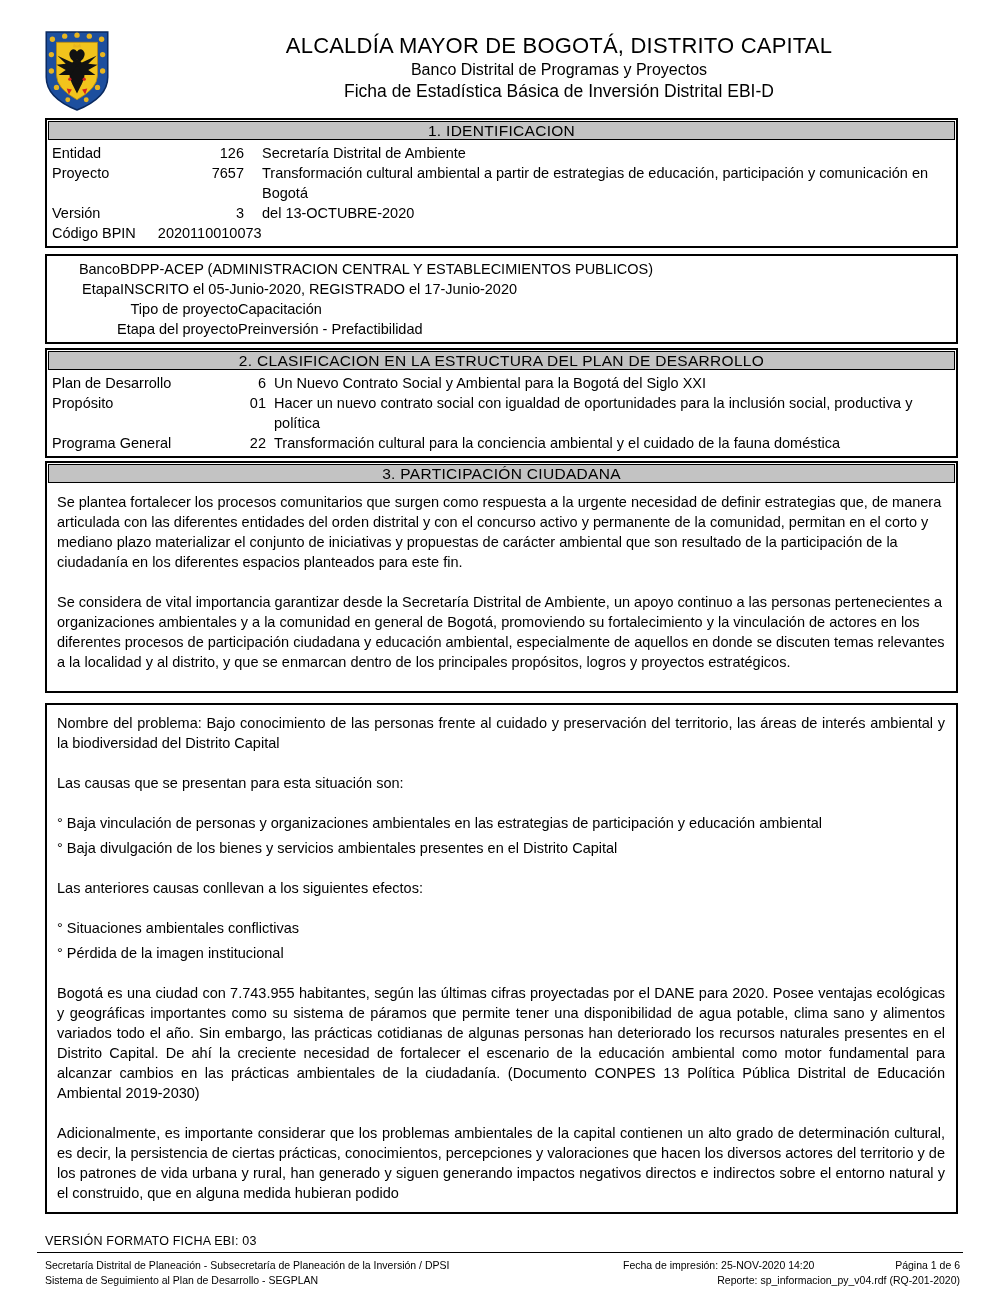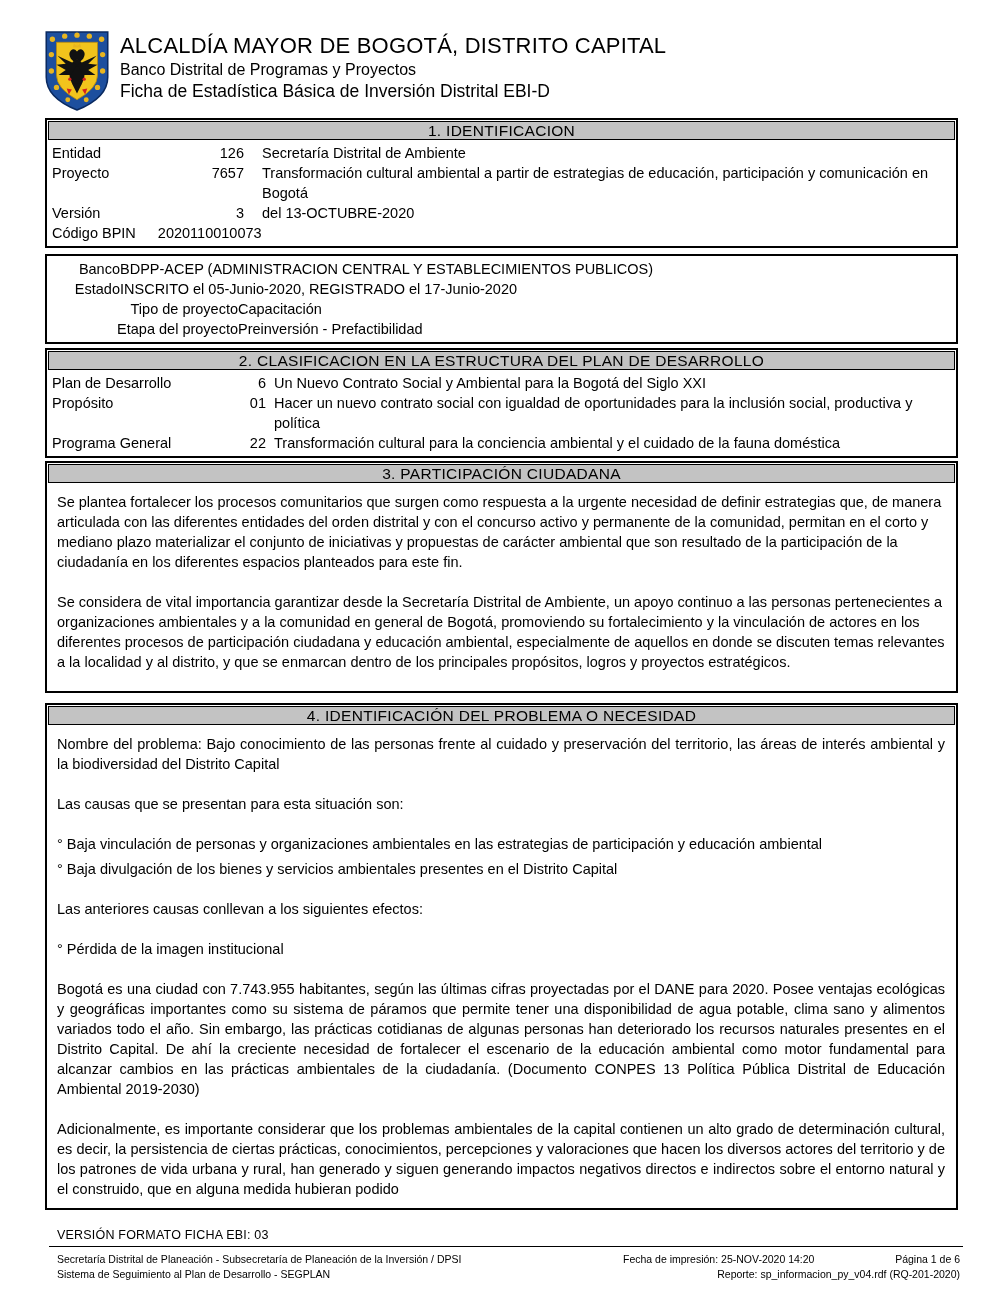--- a/index.html
+++ b/index.html
@@ -7,21 +7,21 @@
   body {
     width: 1000px; height: 1294px;
     font-family: "Liberation Sans", sans-serif;
     color: #000;
     position: relative;
     overflow: hidden;
   }
   
   .doc-header { position: relative; height: 118px; }
   .logo { position: absolute; left: 42px; top: 30px; width: 70px; height: 82px; }
-  .titles { position: absolute; left: 120px; right: 2px; top: 33px; }
+  .titles { position: absolute; left: 120px; right: 2px; top: 33px; text-align: center; }
   .title-main { font-size: 22px; letter-spacing: .2px; line-height: 26px; }
   .title-sub1 { font-size: 16px; line-height: 21px; }
   .title-sub2 { font-size: 17.5px; line-height: 23px; }
   
   .content { margin: 0 42px 0 45px; border-radius: 25px; }
   .box { border: 2px solid #000; background: #fff; }
   .bar {
     background: #c3c3c3; border: 1px solid #000; margin: 1px;
     text-align: center; font-size: 15.5px; line-height: 18px; height: 19px;
     letter-spacing: .3px;
@@ -40,21 +40,21 @@
   .lab-sm { flex: 0 0 68px; }
   .lab-lg { flex: 0 0 186px; }
   .banco-body { padding: 3px 6px 3px 5px; }
   
   .para-body { padding: 3px 6px 4px 5px; font-size: 14.5px; line-height: 20px; }
   .pad-b14 { padding-bottom: 14px; }
   .para { margin: 5px; }
   .gap { margin-bottom: 20px; }
   .just { text-align: justify; }
   
-  .footer { position: absolute; left: 0; right: 0; bottom: 12px; margin-left: 12px; }
+  .footer { position: absolute; left: 0; right: 0; bottom: 6px; }
   .ver-line { margin: 0 45px 4px; font-size: 12.5px; letter-spacing: .2px; }
   .rule { border-top: 1.5px solid #000; margin: 0 37px 5px; }
   .foot-cols { display: flex; justify-content: space-between; margin: 0 40px 0 45px; font-size: 10.5px; line-height: 15px; }
   .foot-right { width: 350px; }
   .fr-row1 { display: flex; justify-content: space-between; padding-left: 13px; }
   .fr-row2 { text-align: right; }
 </style>
 </head>
 <body>
 
@@ -128,21 +128,21 @@
     </div>
   </section>
 
   <section class="box mb4">
     <div class="banco-body">
       <div class="b-row">
         <span class="lab-sm">Banco</span>
         <span>BDPP-ACEP (ADMINISTRACION CENTRAL Y ESTABLECIMIENTOS PUBLICOS)</span>
       </div>
       <div class="b-row">
-        <span class="lab-sm">Estado</span>
+        <span class="lab-sm">Etapa</span>
         <span>INSCRITO el 05-Junio-2020, REGISTRADO el 17-Junio-2020</span>
       </div>
       <div class="b-row">
         <span class="lab-lg">Tipo de proyecto</span>
         <span>Capacitación</span>
       </div>
       <div class="b-row">
         <span class="lab-lg">Etapa del proyecto</span>
         <span>Preinversión - Prefactibilidad</span>
       </div>
@@ -172,27 +172,27 @@
 
   <section class="box mb10">
     <div class="bar">3. PARTICIPACIÓN CIUDADANA</div>
     <div class="para-body pad-b14">
       <p class="para gap">Se plantea fortalecer los procesos comunitarios que surgen como respuesta a la urgente necesidad de definir estrategias que, de manera articulada con las diferentes entidades del orden distrital y con el concurso activo y permanente de la comunidad, permitan en el corto y mediano plazo materializar el conjunto de iniciativas y propuestas de carácter ambiental que son resultado de la participación de la ciudadanía en los diferentes espacios planteados para este fin.</p>
       <p class="para">Se considera de vital importancia garantizar desde la Secretaría Distrital de Ambiente, un apoyo continuo a las personas pertenecientes a organizaciones ambientales y a la comunidad en general de Bogotá, promoviendo su fortalecimiento y  la vinculación de actores en los diferentes procesos de participación ciudadana y educación ambiental, especialmente de aquellos en donde se discuten temas relevantes a la localidad y al distrito, y que se enmarcan dentro de los principales propósitos, logros y proyectos estratégicos.</p>
     </div>
   </section>
 
   <section class="box">
-    <div class="bar">4. IDENTIFICACIÓN DEL PROBLEMA O NECESIDAD</div>
     <div class="para-body">
       <p class="para gap just">Nombre del problema: Bajo conocimiento de las personas frente al cuidado y preservación del territorio, las áreas de interés ambiental y la biodiversidad del Distrito Capital</p>
       <p class="para gap">Las causas que se presentan para esta situación son:</p>
       <p class="para">° Baja vinculación de personas y organizaciones ambientales en las estrategias de participación y educación ambiental</p>
       <p class="para gap">° Baja divulgación de los bienes y servicios ambientales presentes en el Distrito Capital</p>
       <p class="para gap">Las anteriores causas conllevan a los siguientes efectos:</p>
+      <p class="para">° Situaciones ambientales conflictivas</p>
       <p class="para gap">° Pérdida de la imagen institucional</p>
       <p class="para gap just">Bogotá es una ciudad con 7.743.955 habitantes, según las últimas cifras proyectadas por el DANE para 2020. Posee ventajas ecológicas y geográficas importantes como su sistema de páramos que permite tener una disponibilidad de agua potable, clima sano y alimentos variados todo el año. Sin embargo, las prácticas cotidianas de algunas personas han deteriorado los recursos naturales presentes en el Distrito Capital. De ahí la creciente necesidad de fortalecer el escenario de la educación ambiental como motor fundamental para alcanzar cambios en las prácticas ambientales de la ciudadanía. (Documento CONPES 13 Política Pública Distrital de Educación Ambiental 2019-2030)</p>
       <p class="para just">Adicionalmente, es importante considerar que los problemas ambientales de la capital contienen un alto grado de determinación cultural, es decir, la persistencia de ciertas prácticas, conocimientos, percepciones y valoraciones que hacen los diversos actores del territorio y de los patrones de vida urbana y rural, han generado y siguen generando impactos negativos directos e indirectos sobre el entorno natural y el construido, que en alguna medida hubieran podido</p>
     </div>
   </section>
 
 </main>
 
 <footer class="footer">
   <div class="ver-line">VERSIÓN FORMATO FICHA EBI: 03</div>

